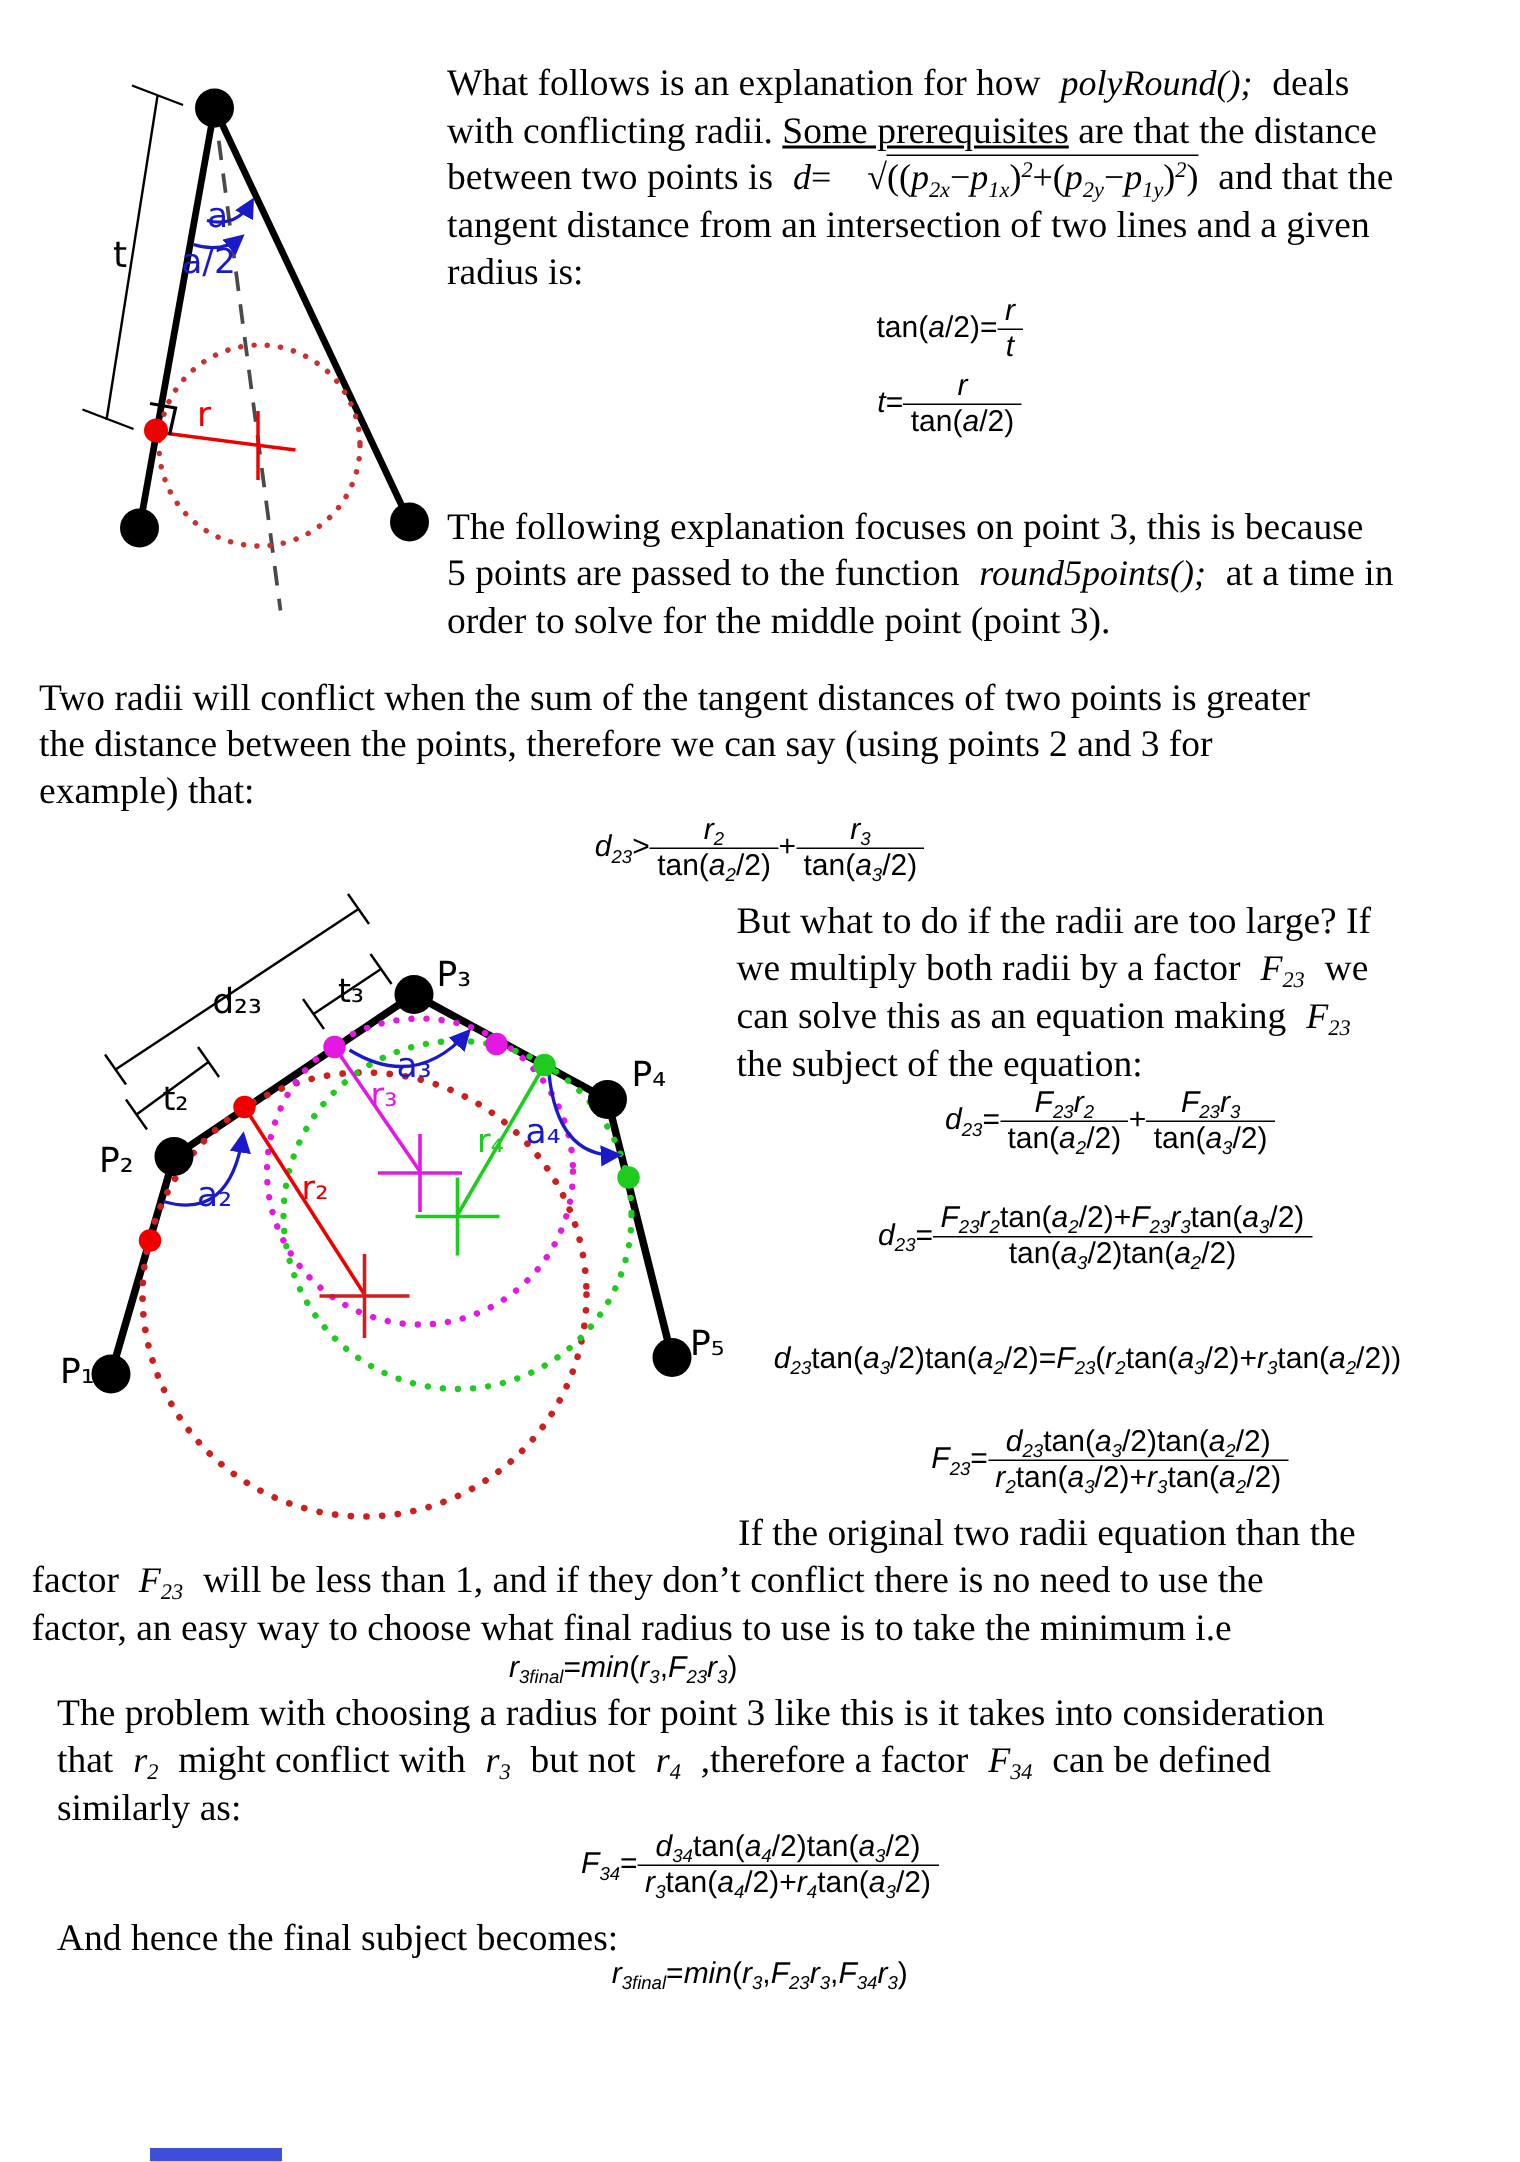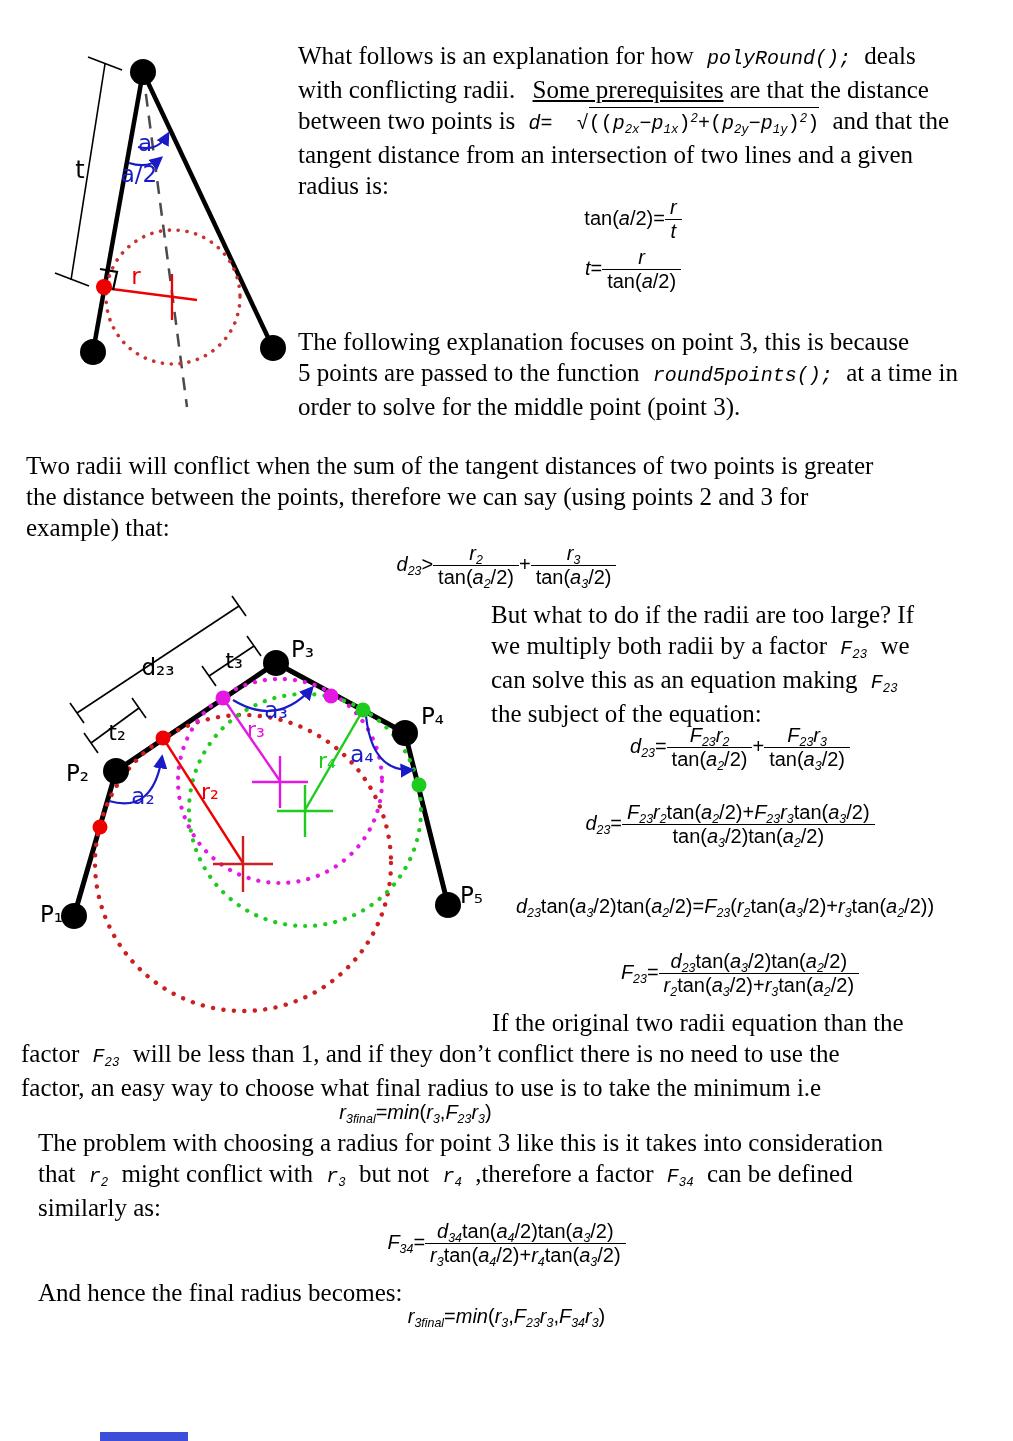--- a/index.html
+++ b/index.html
@@ -1,23 +1,23 @@
 <!DOCTYPE html>
 <html><head>
 <meta charset="utf-8">
 <style>
   html,body{margin:0;padding:0;}
   body{
     width:1013px;height:1441px;position:relative;background:#ffffff;
     font-family:"Liberation Serif", serif;color:#000;overflow:hidden;
   }
   .para{position:absolute;font-size:25px;line-height:31px;white-space:nowrap;}
-  .para .u{text-decoration:underline;margin-left:11px;}
+  .para .u{text-decoration:underline;}
   
-  .m{font-family:Liberation Mono, monospace;font-style:italic;font-size:20px;padding:0 7px;white-space:nowrap;}
+  .m{font-family:Liberation Serif, serif;font-style:italic;font-size:24px;padding:0 7px;white-space:nowrap;}
   .m .up, .formula .up{font-style:normal;}
   .it{font-style:italic;}
   sub{font-size:62%;line-height:0;vertical-align:-0.35em;}
   sup{font-size:62%;line-height:0;vertical-align:0.55em;}
   
   .formula{position:absolute;text-align:center;font-family:Liberation Sans, sans-serif;
            font-style:italic;font-size:20px;line-height:26px;white-space:nowrap;}
   .frac{display:inline-block;vertical-align:middle;text-align:center;line-height:1.15;}
   .frac .num{display:block;padding:0 5px;}
   .frac .den{display:block;border-top:1.5px solid #000;padding:0 5px;}
@@ -72,21 +72,21 @@
   <text x="145" y="151" font-size="23" fill="#1a1ac8" text-anchor="middle">a</text>
   <text x="139" y="182" font-size="23" fill="#1a1ac8" text-anchor="middle">a/2</text>
   <text x="136" y="284" font-size="23" fill="#ee0000" text-anchor="middle">r</text>
 </svg>
 
 <div class="para" style="left:298px;top:40px">What follows is an explanation for how <span class="m"><span class="it">polyRound();</span></span> deals<br>with conflicting radii. <span class="u">Some prerequisites</span> are that the distance<br>between two points is <span class="m"><span class="it">d</span><span class="up">=</span><span class="rt"><span class="sign">√</span><span class="rad"><span class="up">((</span><span class="it">p</span><sub>2x</sub><span class="up">−</span><span class="it">p</span><sub>1x</sub><span class="up">)</span><sup>2</sup><span class="up">+(</span><span class="it">p</span><sub>2y</sub><span class="up">−</span><span class="it">p</span><sub>1y</sub><span class="up">)</span><sup>2</sup><span class="up">)</span></span></span></span> and that the<br>tangent distance from an intersection of two lines and a given<br>radius is:</div>
 
 <div class="formula" style="left:298px;top:196px;width:670px"><span class="up">tan(</span><span class="it">a</span><span class="up">/2)=</span><span class="frac"><span class="num"><span class="it">r</span></span><span class="den"><span class="it">t</span></span></span></div>
 <div class="formula" style="left:298px;top:246px;width:670px"><span class="it">t</span><span class="up">=</span><span class="frac"><span class="num"><span class="it">r</span></span><span class="den"><span class="up">tan(</span><span class="it">a</span><span class="up">/2)</span></span></span></div>
 
-<div class="para" style="left:298px;top:326px">The following explanation focuses on point 3, this is because<br>5 points are passed to the function <span class="m"><span class="it">round5points();</span></span> at a time in<br>order to solve for the middle point (point 3).</div>
+<div class="para" style="left:298px;top:336px">The following explanation focuses on point 3, this is because<br>5 points are passed to the function <span class="m"><span class="it">round5points();</span></span> at a time in<br>order to solve for the middle point (point 3).</div>
 
 <div class="para" style="left:26px;top:450px">Two radii will conflict when the sum of the tangent distances of two points is greater<br>the distance between the points, therefore we can say (using points 2 and 3 for<br>example) that:</div>
 
 <div class="formula" style="left:0px;top:542px;width:1013px"><span class="it">d</span><sub>23</sub><span class="up">&gt;</span><span class="frac"><span class="num"><span class="it">r</span><sub>2</sub></span><span class="den"><span class="up">tan(</span><span class="it">a</span><sub>2</sub><span class="up">/2)</span></span></span><span class="up">+</span><span class="frac"><span class="num"><span class="it">r</span><sub>3</sub></span><span class="den"><span class="up">tan(</span><span class="it">a</span><sub>3</sub><span class="up">/2)</span></span></span></div>
 
 <div class="para" style="left:491px;top:599px">But what to do if the radii are too large? If<br>we multiply both radii by a factor <span class="m"><span class="it">F</span><sub>23</sub></span> we<br>can solve this as an equation making <span class="m"><span class="it">F</span><sub>23</sub></span><br>the subject of the equation:</div>
 
 <div class="formula" style="left:500px;top:724px;width:480px"><span class="it">d</span><sub>23</sub><span class="up">=</span><span class="frac"><span class="num"><span class="it">F</span><sub>23</sub><span class="it">r</span><sub>2</sub></span><span class="den"><span class="up">tan(</span><span class="it">a</span><sub>2</sub><span class="up">/2)</span></span></span><span class="up">+</span><span class="frac"><span class="num"><span class="it">F</span><sub>23</sub><span class="it">r</span><sub>3</sub></span><span class="den"><span class="up">tan(</span><span class="it">a</span><sub>3</sub><span class="up">/2)</span></span></span></div>
 <div class="formula" style="left:440px;top:801px;width:580px"><span class="it">d</span><sub>23</sub><span class="up">=</span><span class="frac"><span class="num"><span class="it">F</span><sub>23</sub><span class="it">r</span><sub>2</sub><span class="up">tan(</span><span class="it">a</span><sub>2</sub><span class="up">/2)+</span><span class="it">F</span><sub>23</sub><span class="it">r</span><sub>3</sub><span class="up">tan(</span><span class="it">a</span><sub>3</sub><span class="up">/2)</span></span><span class="den"><span class="up">tan(</span><span class="it">a</span><sub>3</sub><span class="up">/2)tan(</span><span class="it">a</span><sub>2</sub><span class="up">/2)</span></span></span></div>
 <div class="formula" style="left:430px;top:893px;width:590px"><span class="it">d</span><sub>23</sub><span class="up">tan(</span><span class="it">a</span><sub>3</sub><span class="up">/2)tan(</span><span class="it">a</span><sub>2</sub><span class="up">/2)=</span><span class="it">F</span><sub>23</sub><span class="up">(</span><span class="it">r</span><sub>2</sub><span class="up">tan(</span><span class="it">a</span><sub>3</sub><span class="up">/2)+</span><span class="it">r</span><sub>3</sub><span class="up">tan(</span><span class="it">a</span><sub>2</sub><span class="up">/2))</span></div>
@@ -94,21 +94,21 @@
 
 <div class="para" style="left:492px;top:1007px">If the original two radii equation than the</div>
 <div class="para" style="left:21px;top:1038px">factor <span class="m"><span class="it">F</span><sub>23</sub></span> will be less than 1, and if they don’t conflict there is no need to use the<br>factor, an easy way to choose what final radius to use is to take the minimum i.e</div>
 
 <div class="formula" style="left:0px;top:1099px;width:831px"><span class="it">r</span><sub>3final</sub><span class="up">=</span><span class="it">min</span><span class="up">(</span><span class="it">r</span><sub>3</sub><span class="up">,</span><span class="it">F</span><sub>23</sub><span class="it">r</span><sub>3</sub><span class="up">)</span></div>
 
 <div class="para" style="left:38px;top:1127px">The problem with choosing a radius for point 3 like this is it takes into consideration<br>that <span class="m"><span class="it">r</span><sub>2</sub></span> might conflict with <span class="m"><span class="it">r</span><sub>3</sub></span> but not <span class="m"><span class="it">r</span><sub>4</sub></span> ,therefore a factor <span class="m"><span class="it">F</span><sub>34</sub></span> can be defined<br>similarly as:</div>
 
 <div class="formula" style="left:0px;top:1220px;width:1013px"><span class="it">F</span><sub>34</sub><span class="up">=</span><span class="frac"><span class="num"><span class="it">d</span><sub>34</sub><span class="up">tan(</span><span class="it">a</span><sub>4</sub><span class="up">/2)tan(</span><span class="it">a</span><sub>3</sub><span class="up">/2)</span></span><span class="den"><span class="it">r</span><sub>3</sub><span class="up">tan(</span><span class="it">a</span><sub>4</sub><span class="up">/2)+</span><span class="it">r</span><sub>4</sub><span class="up">tan(</span><span class="it">a</span><sub>3</sub><span class="up">/2)</span></span></span></div>
 
-<div class="para" style="left:38px;top:1277px">And hence the final radius becomes:</div>
+<div class="para" style="left:38px;top:1277px">And hence the final subject becomes:</div>
 
 <div class="formula" style="left:0px;top:1303px;width:1013px"><span class="it">r</span><sub>3final</sub><span class="up">=</span><span class="it">min</span><span class="up">(</span><span class="it">r</span><sub>3</sub><span class="up">,</span><span class="it">F</span><sub>23</sub><span class="it">r</span><sub>3</sub><span class="up">,</span><span class="it">F</span><sub>34</sub><span class="it">r</span><sub>3</sub><span class="up">)</span></div>
 
 <svg style="position:absolute;left:30px;top:595px" width="485" height="445" viewBox="30 595 485 445">
   <defs>
     <marker id="arr2" viewBox="0 0 10 10" refX="8" refY="5" markerWidth="6.5" markerHeight="6.5" orient="auto">
       <path d="M0,0 L10,5 L0,10 z" fill="#1a1ac8"></path>
     </marker>
   </defs>
   <g>

